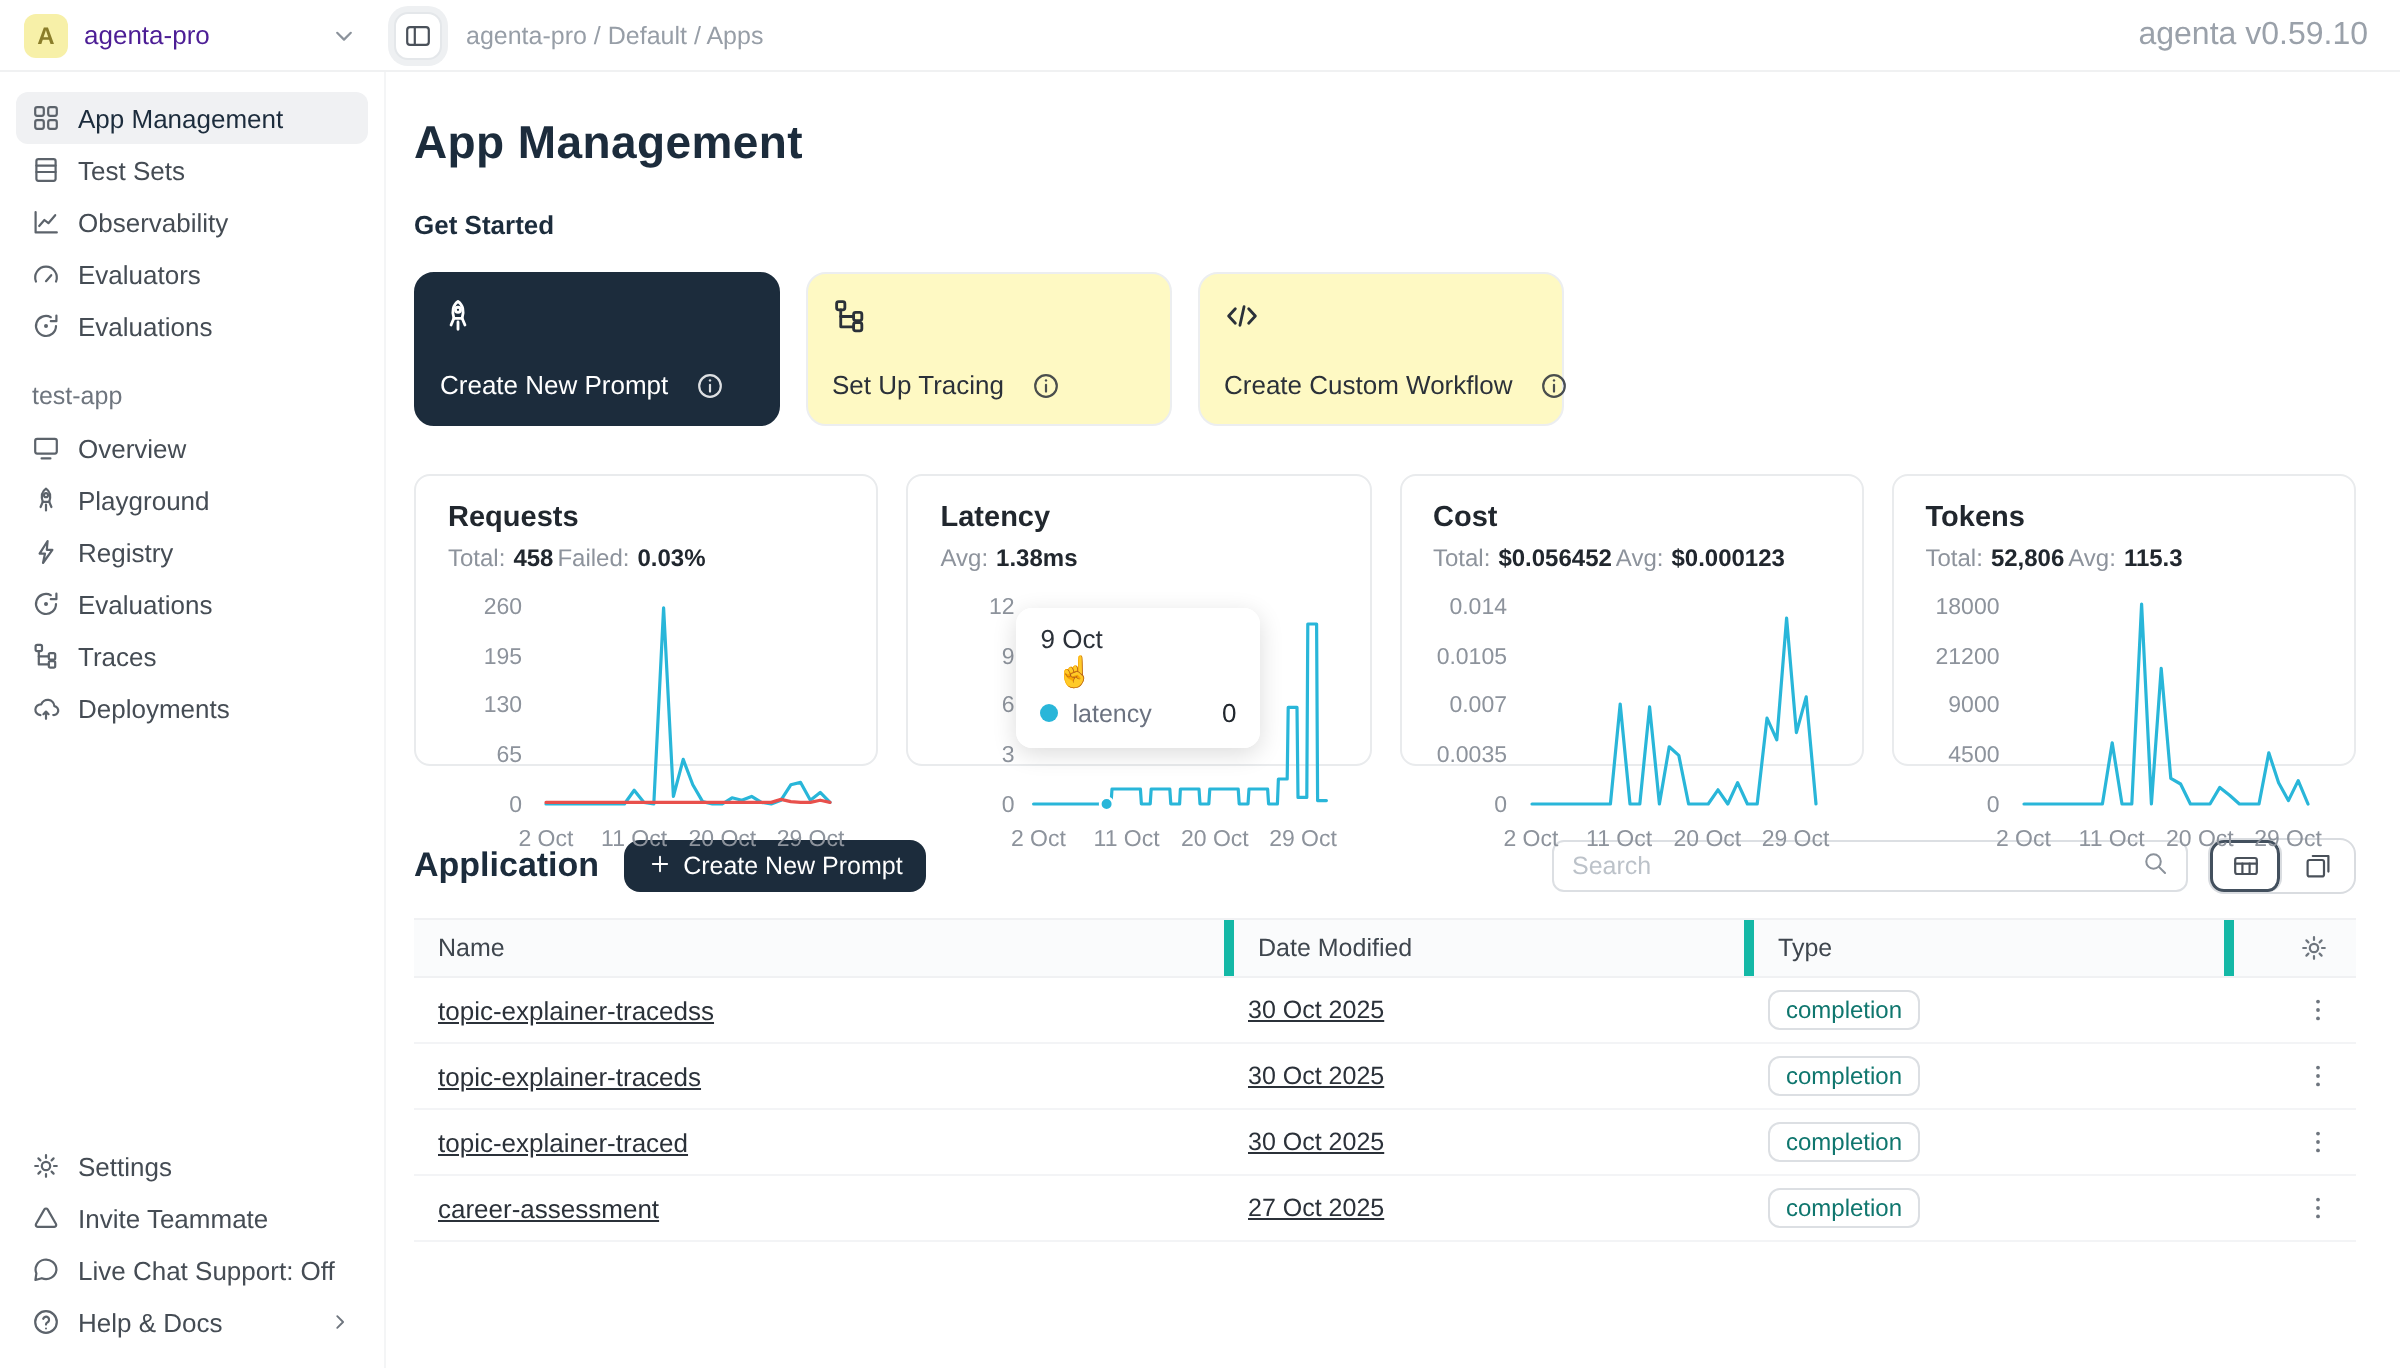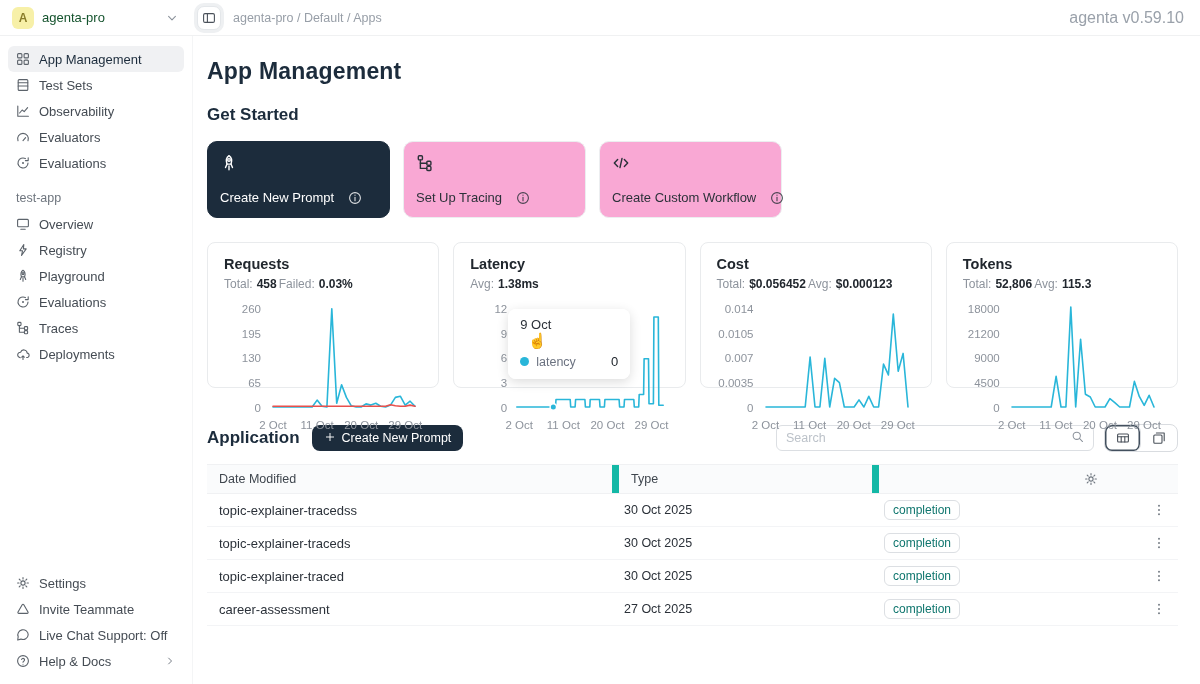--- a/index.html
+++ b/index.html
@@ -4,44 +4,44 @@
 <style>
   * { margin:0; padding:0; box-sizing:border-box; }
   html,body { width:1200px; height:684px; overflow:hidden; }
   body { background:#fff; font-family:"Liberation Sans",sans-serif; font-size:13px; color:#1c2c3c; position:relative; }
   .ic { display:inline-block; }
 
   
   .topbar { height:36px; display:flex; align-items:center; border-bottom:1px solid #f0f1f2; }
   .tb-left { flex:0 0 193px; display:flex; align-items:center; gap:8px; padding:0 14px 0 12px; }
   .avatar { width:22px; height:22px; border-radius:6px; background:#f7f0a8; color:#8a7d2a; font-weight:700; font-size:12px; display:flex; align-items:center; justify-content:center; }
-  .ws-name { font-weight:500; color:#14532d; font-size:13px; }
+  .ws-name { font-weight:500; color:#4c1d95; font-size:13px; }
   .tb-chev { margin-left:auto; color:#8b929b; width:14px; height:14px; }
   .panel-btn { width:24px; height:24px; border-radius:7px; background:#fff; border:1px solid #e4e7ea; box-shadow:0 0 0 3px #eef0f2; display:flex; align-items:center; justify-content:center; color:#4a515a; margin:0 12px 0 4px; cursor:pointer; }
   .panel-btn .ic { width:14px; height:14px; }
   .breadcrumb { color:#979ea7; font-size:12.5px; }
   .version { margin-left:auto; padding-right:16px; color:#9aa1aa; font-size:16px; }
 
   
   .layout { display:flex; height:648px; }
   .sidebar { flex:0 0 193px; display:flex; flex-direction:column; padding:10px 8px 10px; border-right:1px solid #f4f5f6; }
   .side-item { display:flex; align-items:center; gap:9px; height:26px; padding:0 8px; border-radius:6px; color:#454c54; cursor:pointer; font-size:13px; }
   .side-item .ic { width:14px; height:14px; color:#5c636b; flex:0 0 14px; }
   .side-item.active { background:#f0f1f3; color:#1c2c3c; }
   .side-item .chev-r { margin-left:auto; color:#6e757e; width:12px; height:12px; flex:0 0 12px; }
   .section-label { color:#6e757e; font-size:12.5px; margin:15px 0 6px 8px; }
   .side-footer { margin-top:auto; }
 
   
   .main { flex:1; padding:16px 22px 0 14px; position:relative; background:#fff; }
   .page-title { font-size:23px; font-weight:600; margin-top:6px; letter-spacing:.2px; }
-  .section-title { font-size:17px; font-weight:600; margin-top:20px; }
+  .section-title { font-size:13px; font-weight:600; margin-top:20px; }
 
   .gs-row { display:flex; gap:13px; margin-top:16px; }
-  .gs-card { width:183px; height:77px; border-radius:10px; border:1px solid #eceef0; background:#f9a8d4; padding:12px; display:flex; flex-direction:column; justify-content:space-between; cursor:pointer; color:#2b3139; }
+  .gs-card { width:183px; height:77px; border-radius:10px; border:1px solid #eceef0; background:#fef9c3; padding:12px; display:flex; flex-direction:column; justify-content:space-between; cursor:pointer; color:#2b3139; }
   .gs-card.dark { background:#1c2c3c; border-color:#1c2c3c; color:#fff; }
   .gs-card .big { width:18px; height:18px; }
   .gs-bottom { display:flex; align-items:center; gap:14px; }
   .gs-label { font-weight:500; font-size:13px; white-space:nowrap; }
   .gs-bottom .info { width:14px; height:14px; opacity:.85; flex:0 0 14px; }
 
   .charts-row { display:flex; gap:14px; margin-top:24px; }
   .chart-card { flex:1; height:146px; border:1px solid #e9ebed; border-radius:8px; padding:13px 16px; position:relative; background:#fff; }
   .cc-title { font-size:14.5px; font-weight:600; color:#21272e; }
   .cc-stats { margin-top:5px; font-size:12px; color:#8d939c; display:flex; gap:2px; }
@@ -72,25 +72,25 @@
   .search-box .ic { width:13px; height:13px; color:#8b929b; flex:0 0 13px; }
   .view-toggle { margin-left:10px; display:flex; border:1px solid #d9dce0; border-radius:8px; background:#fff; }
   .vt-btn { width:36px; height:26px; display:flex; align-items:center; justify-content:center; color:#4a515a; background:transparent; border:none; cursor:pointer; }
   .vt-btn .ic { width:14px; height:14px; }
   .vt-btn.first { border-right:1px solid #d9dce0; }
   .vt-btn.selected { box-shadow:inset 0 0 0 1.5px #43505e; border-radius:7px; }
 
   .table { margin-top:12px; }
   .t-head { display:grid; grid-template-columns:405px 260px 240px 1fr; height:30px; background:#fafbfc; border-top:1px solid #f0f1f3; border-bottom:1px solid #f0f1f3; font-size:12.5px; color:#3f464e; font-weight:500; }
   .t-head .t-cell { display:flex; align-items:center; padding:0 12px; height:100%; }
-  .t-head .t-cell + .t-cell { border-left:7px solid #14b8a6; }
+  .t-head .t-cell + .t-cell { border-left:5px solid #14b8a6; }
   .t-cell.actions { justify-content:flex-end; padding-right:14px; color:#6e757e; }
   .t-cell.actions .ic { width:14px; height:14px; }
   .t-row { display:grid; grid-template-columns:405px 260px 240px 1fr; height:33px; align-items:center; border-bottom:1px solid #f3f4f6; font-size:13px; color:#2b3139; cursor:pointer; background:#fff; }
-  .t-row .t-cell { padding:0 12px; }
+  .t-row .t-cell { padding:0 12px;text-decoration:underline; }
   .t-row .date { font-size:12.5px; }
   .badge { display:inline-block; border:1px solid #dcdfe3; border-radius:6px; padding:2px 8px; font-size:12px; color:#0f766e; background:#fff; }
   .kebab { display:flex; justify-content:flex-end; padding-right:16px; color:#6e757e; }
   .kebab .ic { width:14px; height:14px; }
 </style>
 </head>
 <body>
 
 <div class="topbar">
   <div class="tb-left">
@@ -157,31 +157,31 @@
     <div id="sb-app">
         <div class="side-item">
           <svg class="ic " viewBox="0 0 14 14" fill="none" stroke="currentColor" stroke-width="1.1" stroke-linecap="round" stroke-linejoin="round">
             <rect x="1.6" y="2.4" width="10.8" height="7.4" rx="1"></rect>
             <line x1="4.8" y1="12.2" x2="9.2" y2="12.2"></line>
           </svg>
           <span class="side-label">Overview</span>
         </div>
         <div class="side-item">
           <svg class="ic " viewBox="0 0 14 14" fill="none" stroke="currentColor" stroke-width="1.1" stroke-linecap="round" stroke-linejoin="round">
-            <path d="M7.8 1.5 3.8 7.8h2.7l-1 4.7 4.7-6.6H7.4Z"></path>
-          </svg>
-          <span class="side-label">Registry</span>
-        </div>
-        <div class="side-item">
-          <svg class="ic " viewBox="0 0 14 14" fill="none" stroke="currentColor" stroke-width="1.1" stroke-linecap="round" stroke-linejoin="round">
             <path d="M7 1.3c1.9 1.3 2.5 3.9 1.6 6.6H5.4C4.5 5.2 5.1 2.6 7 1.3Z"></path>
             <circle cx="7" cy="4.6" r="1"></circle>
             <path d="M5.4 7.9 4.3 10.5M8.6 7.9l1.1 2.6M7 9.3v2.9"></path>
           </svg>
           <span class="side-label">Playground</span>
+        </div>
+        <div class="side-item">
+          <svg class="ic " viewBox="0 0 14 14" fill="none" stroke="currentColor" stroke-width="1.1" stroke-linecap="round" stroke-linejoin="round">
+            <path d="M7.8 1.5 3.8 7.8h2.7l-1 4.7 4.7-6.6H7.4Z"></path>
+          </svg>
+          <span class="side-label">Registry</span>
         </div>
         <div class="side-item">
           <svg class="ic " viewBox="0 0 14 14" fill="none" stroke="currentColor" stroke-width="1.1" stroke-linecap="round" stroke-linejoin="round">
             <path d="M12 7A5 5 0 1 1 9.4 2.6"></path>
             <polyline points="12.2,1.8 12.2,4.6 9.4,4.6"></polyline>
             <circle cx="7" cy="7" r="1" fill="currentColor" stroke="none"></circle>
           </svg>
           <span class="side-label">Evaluations</span>
         </div>
         <div class="side-item">
@@ -443,20 +443,21 @@
             <svg class="ic " viewBox="0 0 14 14" fill="none" stroke="currentColor" stroke-width="1.1" stroke-linecap="round" stroke-linejoin="round">
               <rect x="1.8" y="4" width="8.2" height="8.2" rx="1"></rect>
               <path d="M4.4 2h7.8v7.8"></path>
             </svg>
           </button>
       </div>
     </div>
 
     <div class="table">
       <div class="t-head" id="t-head">
+          <div class="t-cell">Name</div>
           <div class="t-cell">Date Modified</div>
           <div class="t-cell">Type</div>
           <div class="t-cell actions">
             <svg class="ic " viewBox="0 0 14 14" fill="none" stroke="currentColor" stroke-width="1.1" stroke-linecap="round" stroke-linejoin="round">
               <circle cx="7" cy="7" r="2.1"></circle>
               <path d="M7 1.6V3M7 11v1.4M1.6 7H3M11 7h1.4M3.2 3.2l1 1M9.8 9.8l1 1M10.8 3.2l-1 1M4.2 9.8l-1 1"></path>
             </svg>
           </div>
         </div>
       <div id="t-body">

